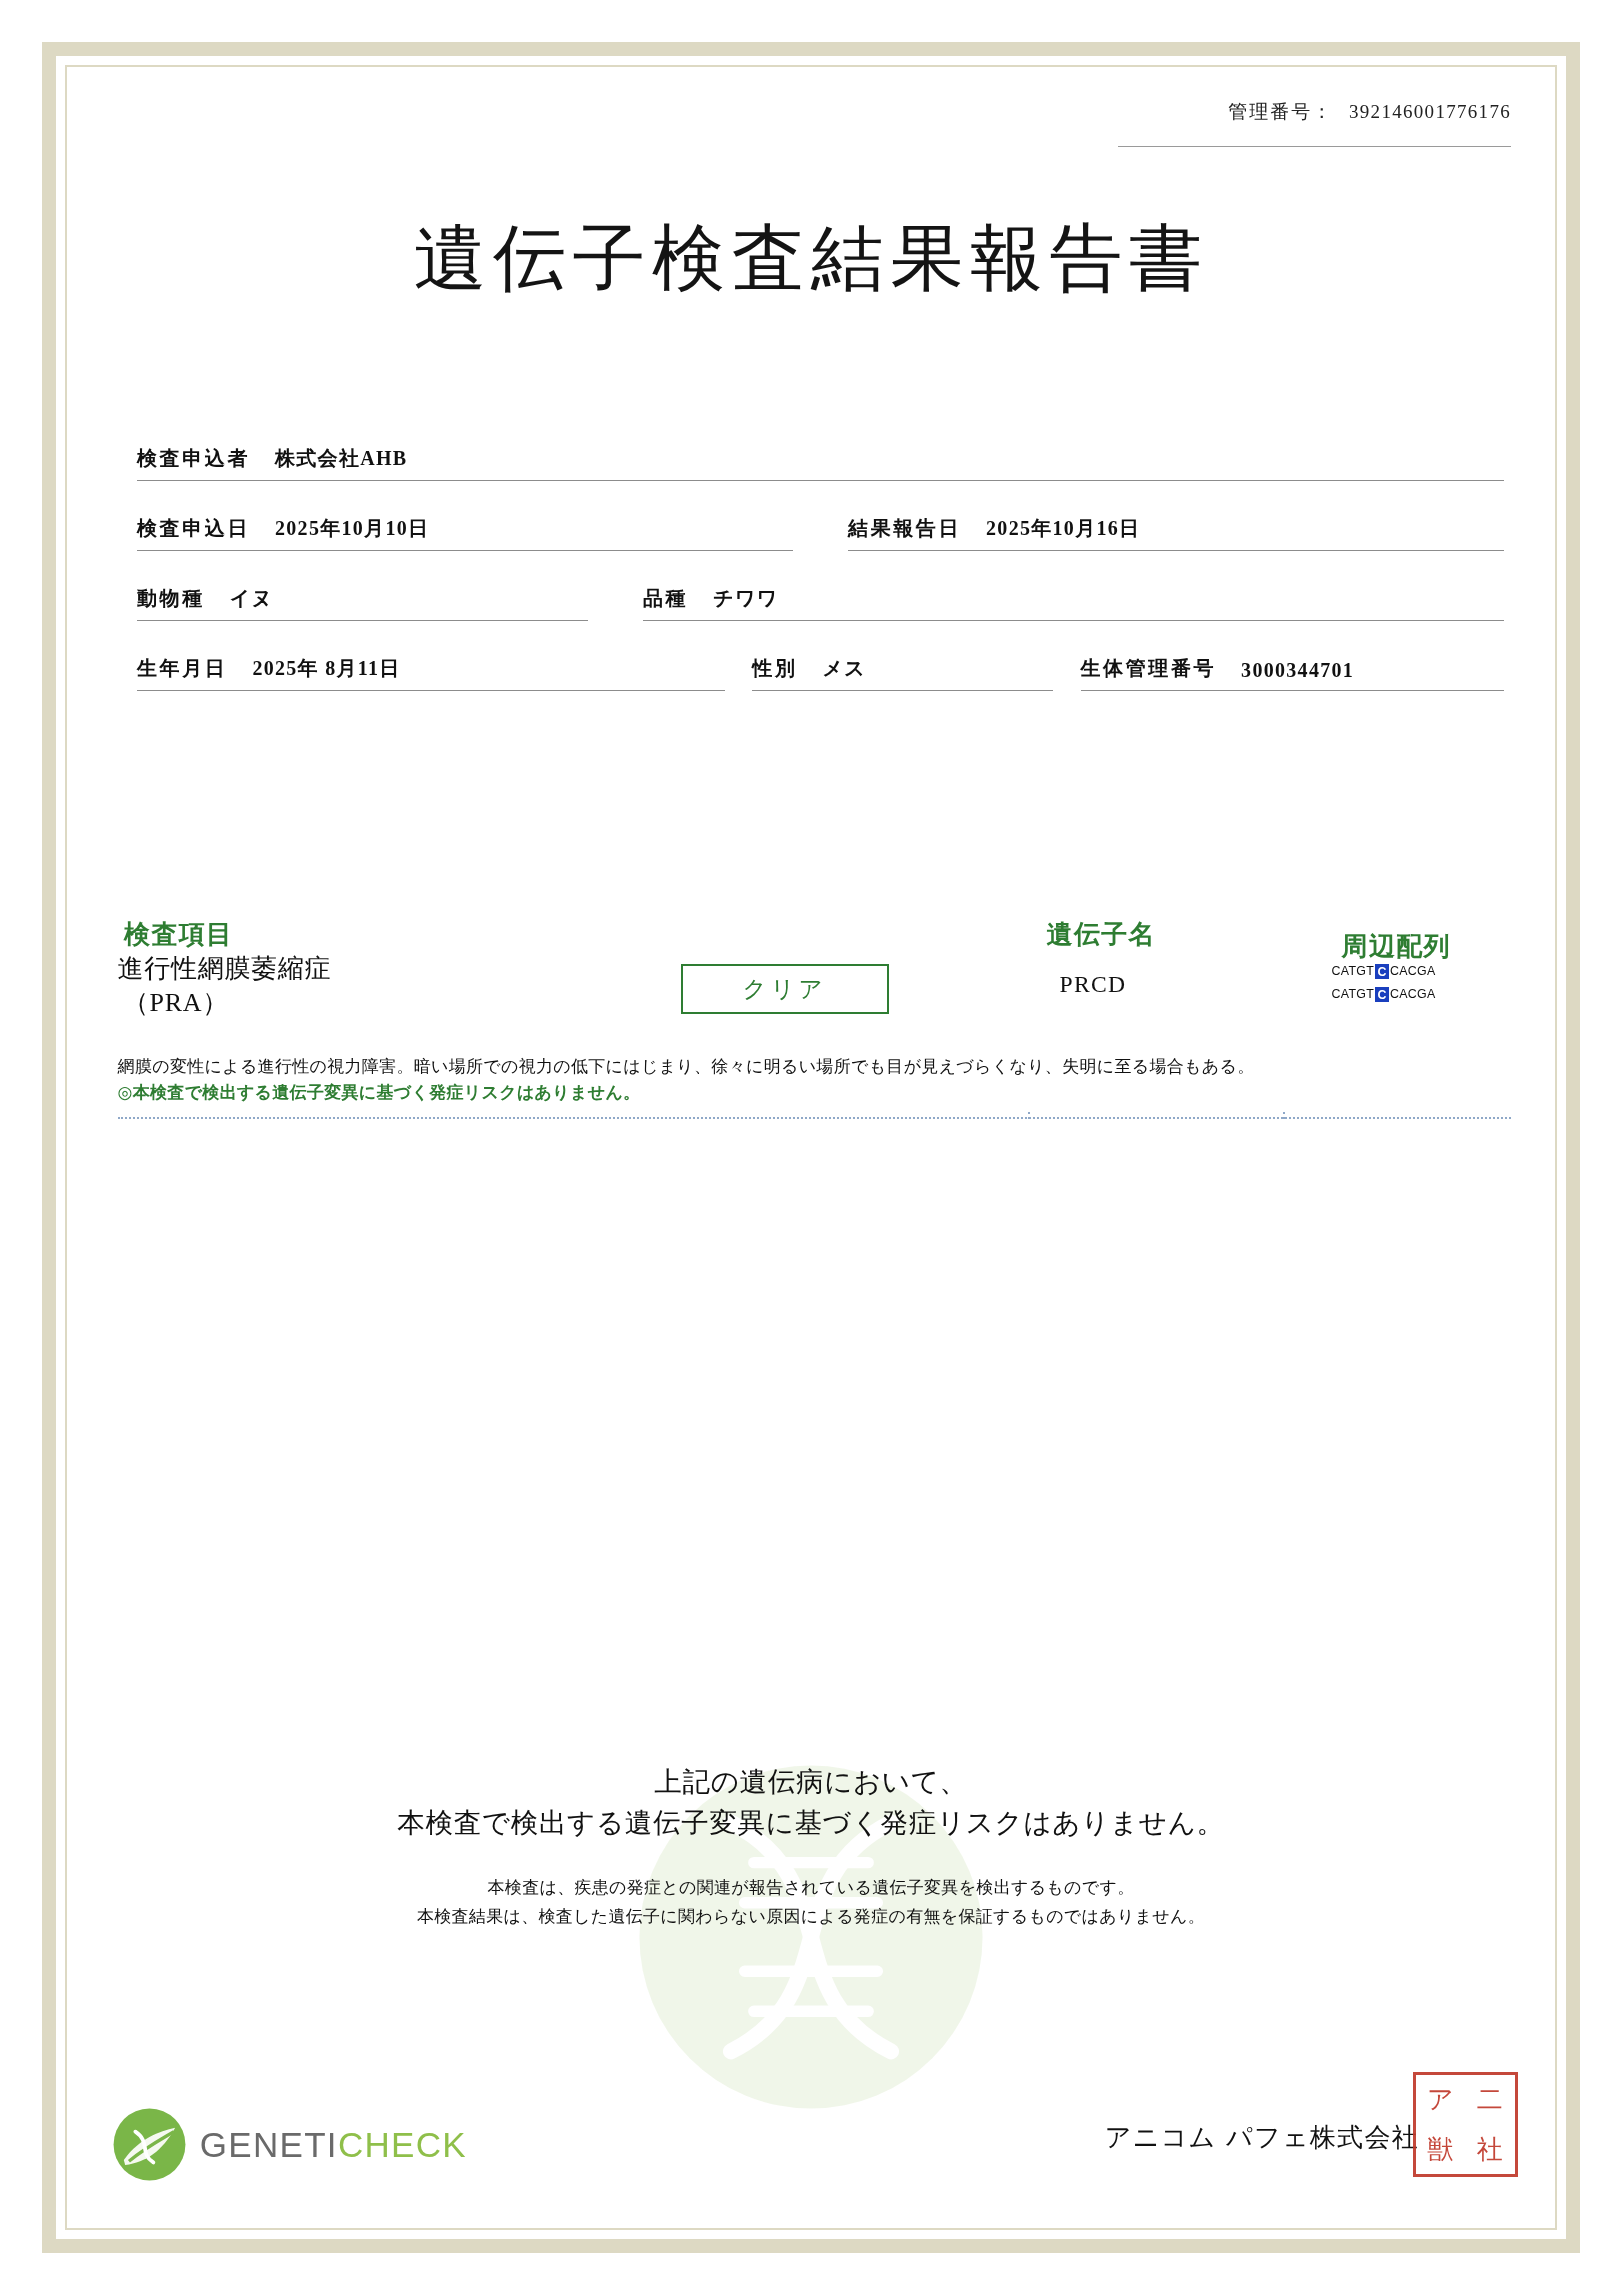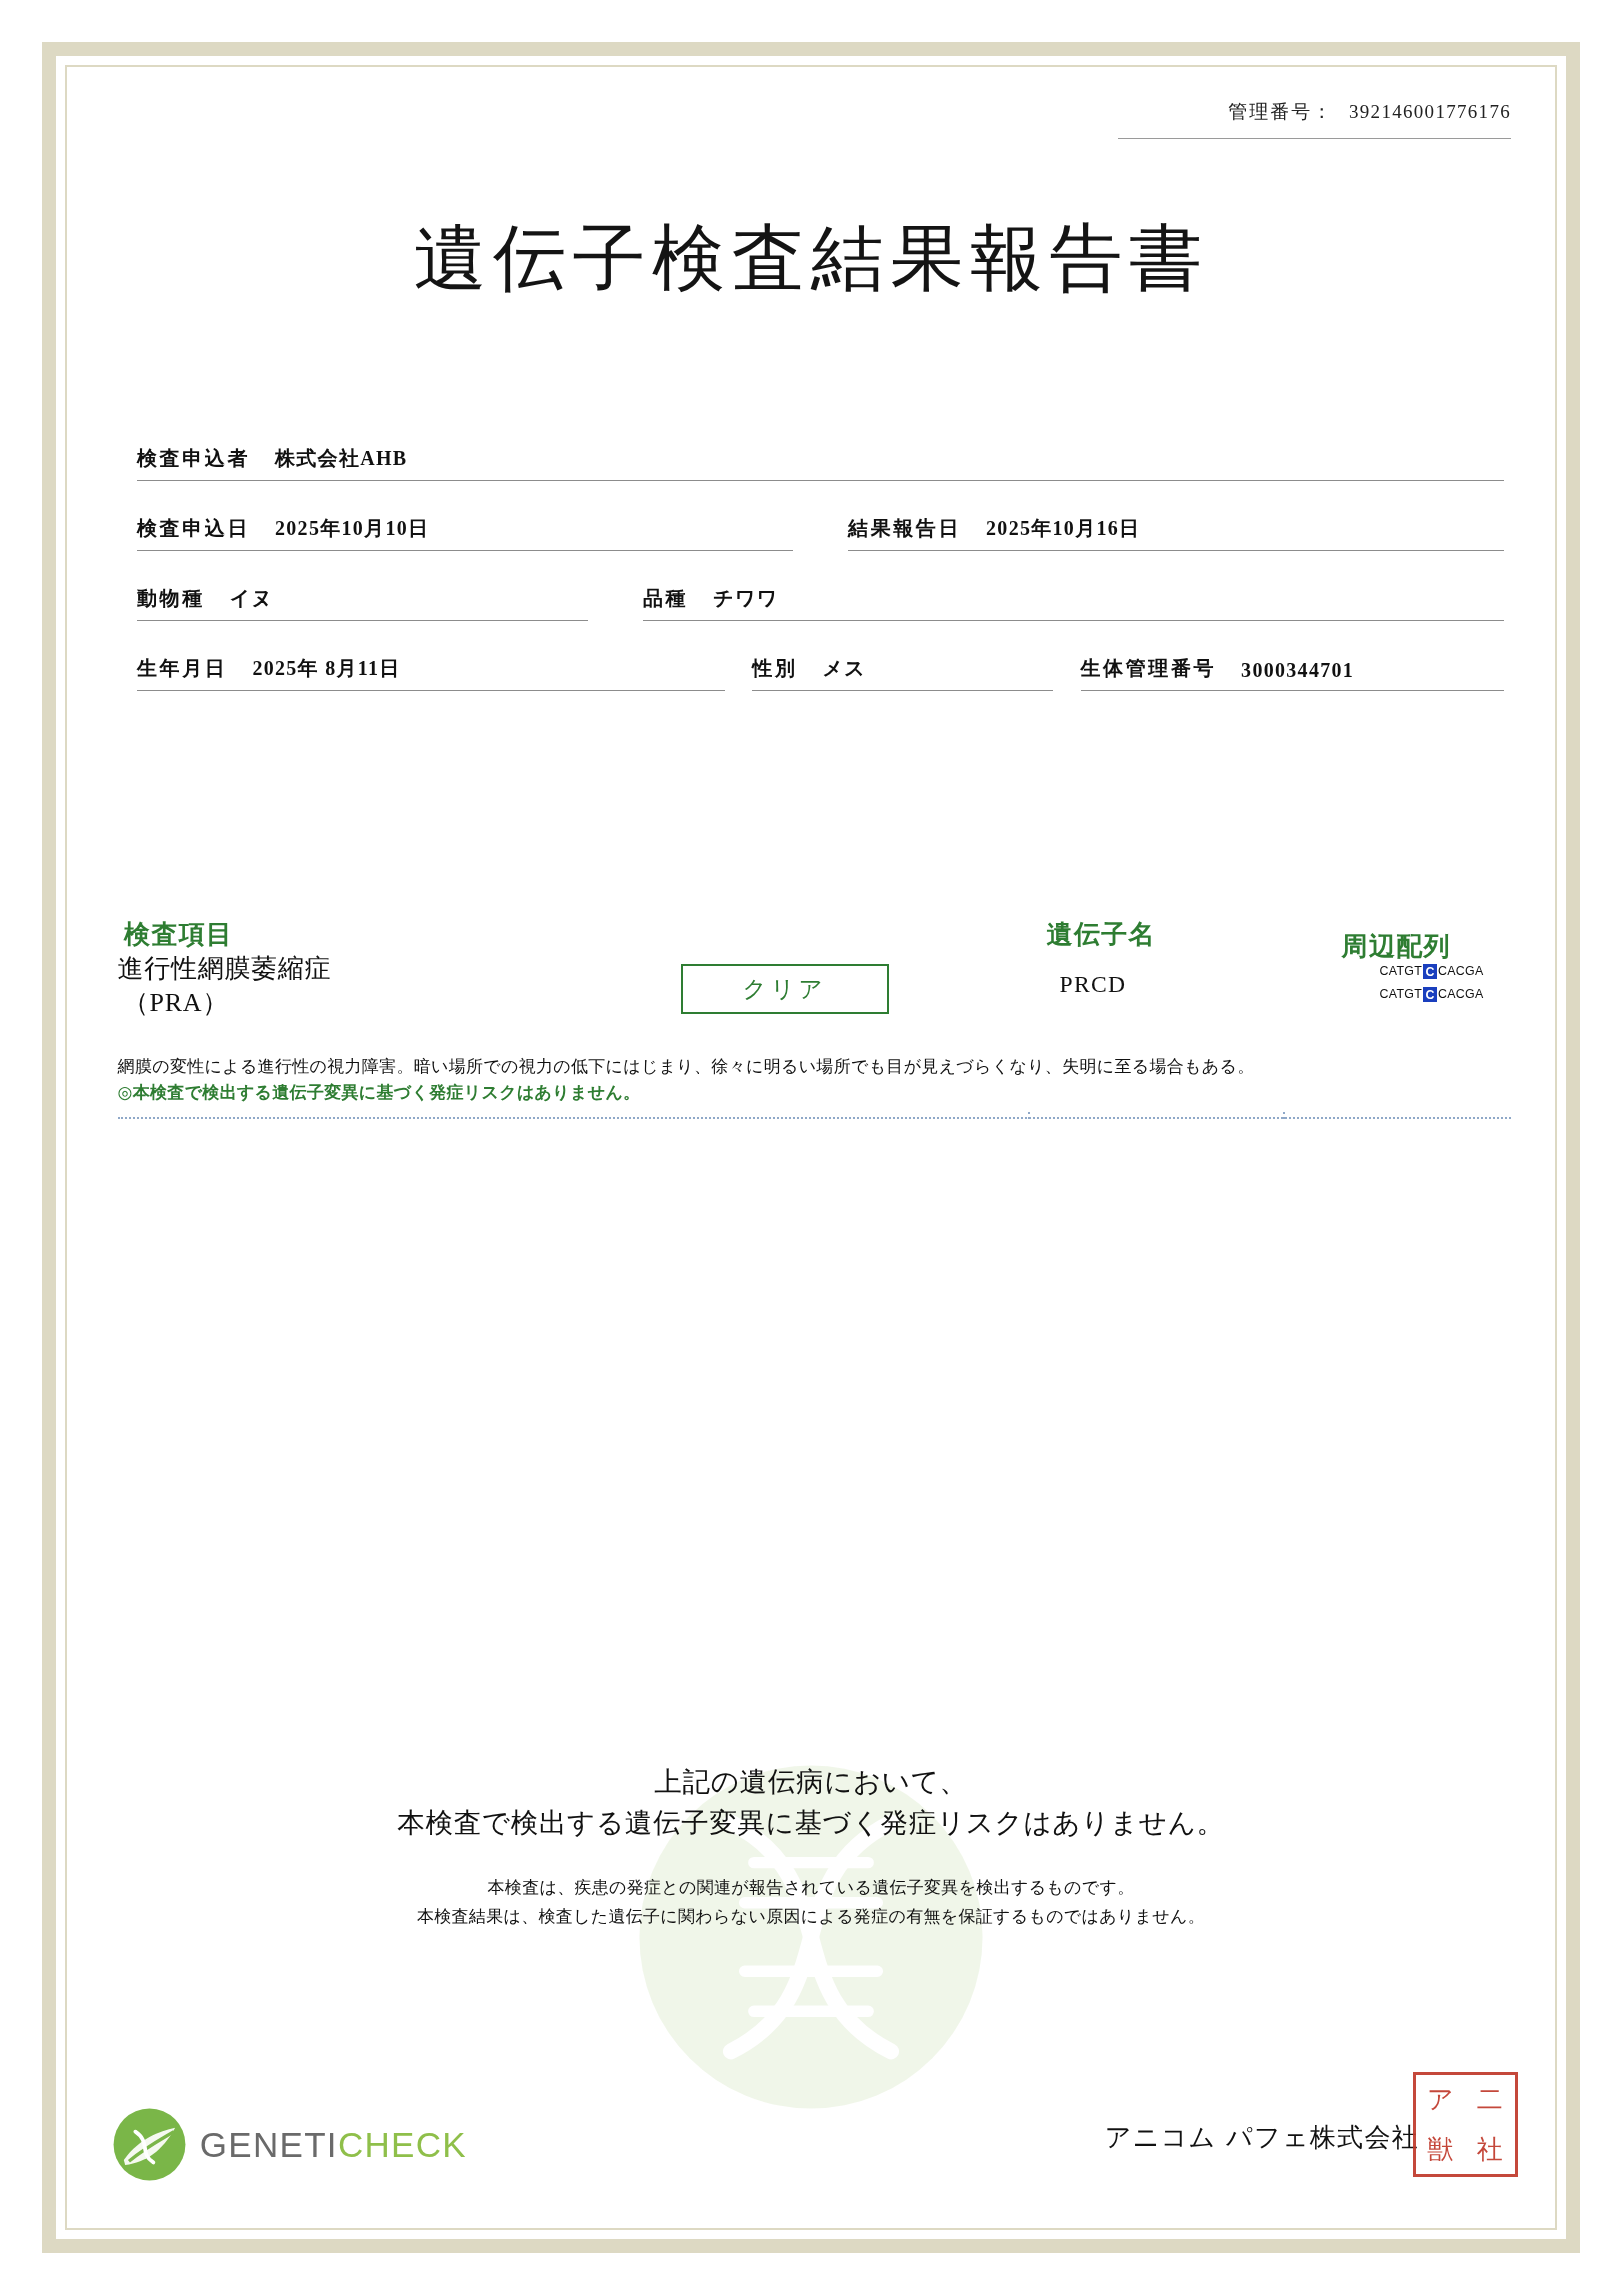--- a/index.html
+++ b/index.html
@@ -47,21 +47,21 @@
   }
 
   
   .control-no {
     position: absolute;
     right: 13px;
     top: 19.6px;
     width: 393px;
     text-align: right;
     border-bottom: 1.3px solid #9a9a9a;
-    padding-bottom: 13px;
+    padding-bottom: 21px;
     font-size: 19px;
     letter-spacing: 0.7px;
     color: #222;
     white-space: nowrap;
   }
   .control-no .label {
     letter-spacing: 2px;
   }
   .control-no .value {
     margin-left: 15.7px;
@@ -185,21 +185,20 @@
     top: 18.3px;
     font-size: 23.6px;
     letter-spacing: 1.3px;
     color: #111;
   }
   .seq-block {
     position: absolute;
     left: 1214px;
     top: 11.8px;
     width: 183px;
-    margin-left: 48px;
   }
   .seq-line {
     font-family: "Liberation Sans", "DejaVu Sans", sans-serif;
     font-size: 12.4px;
     letter-spacing: 0.3px;
     color: #111;
     margin-bottom: 9.2px;
     white-space: nowrap;
   }
   .seq-line .hl {

